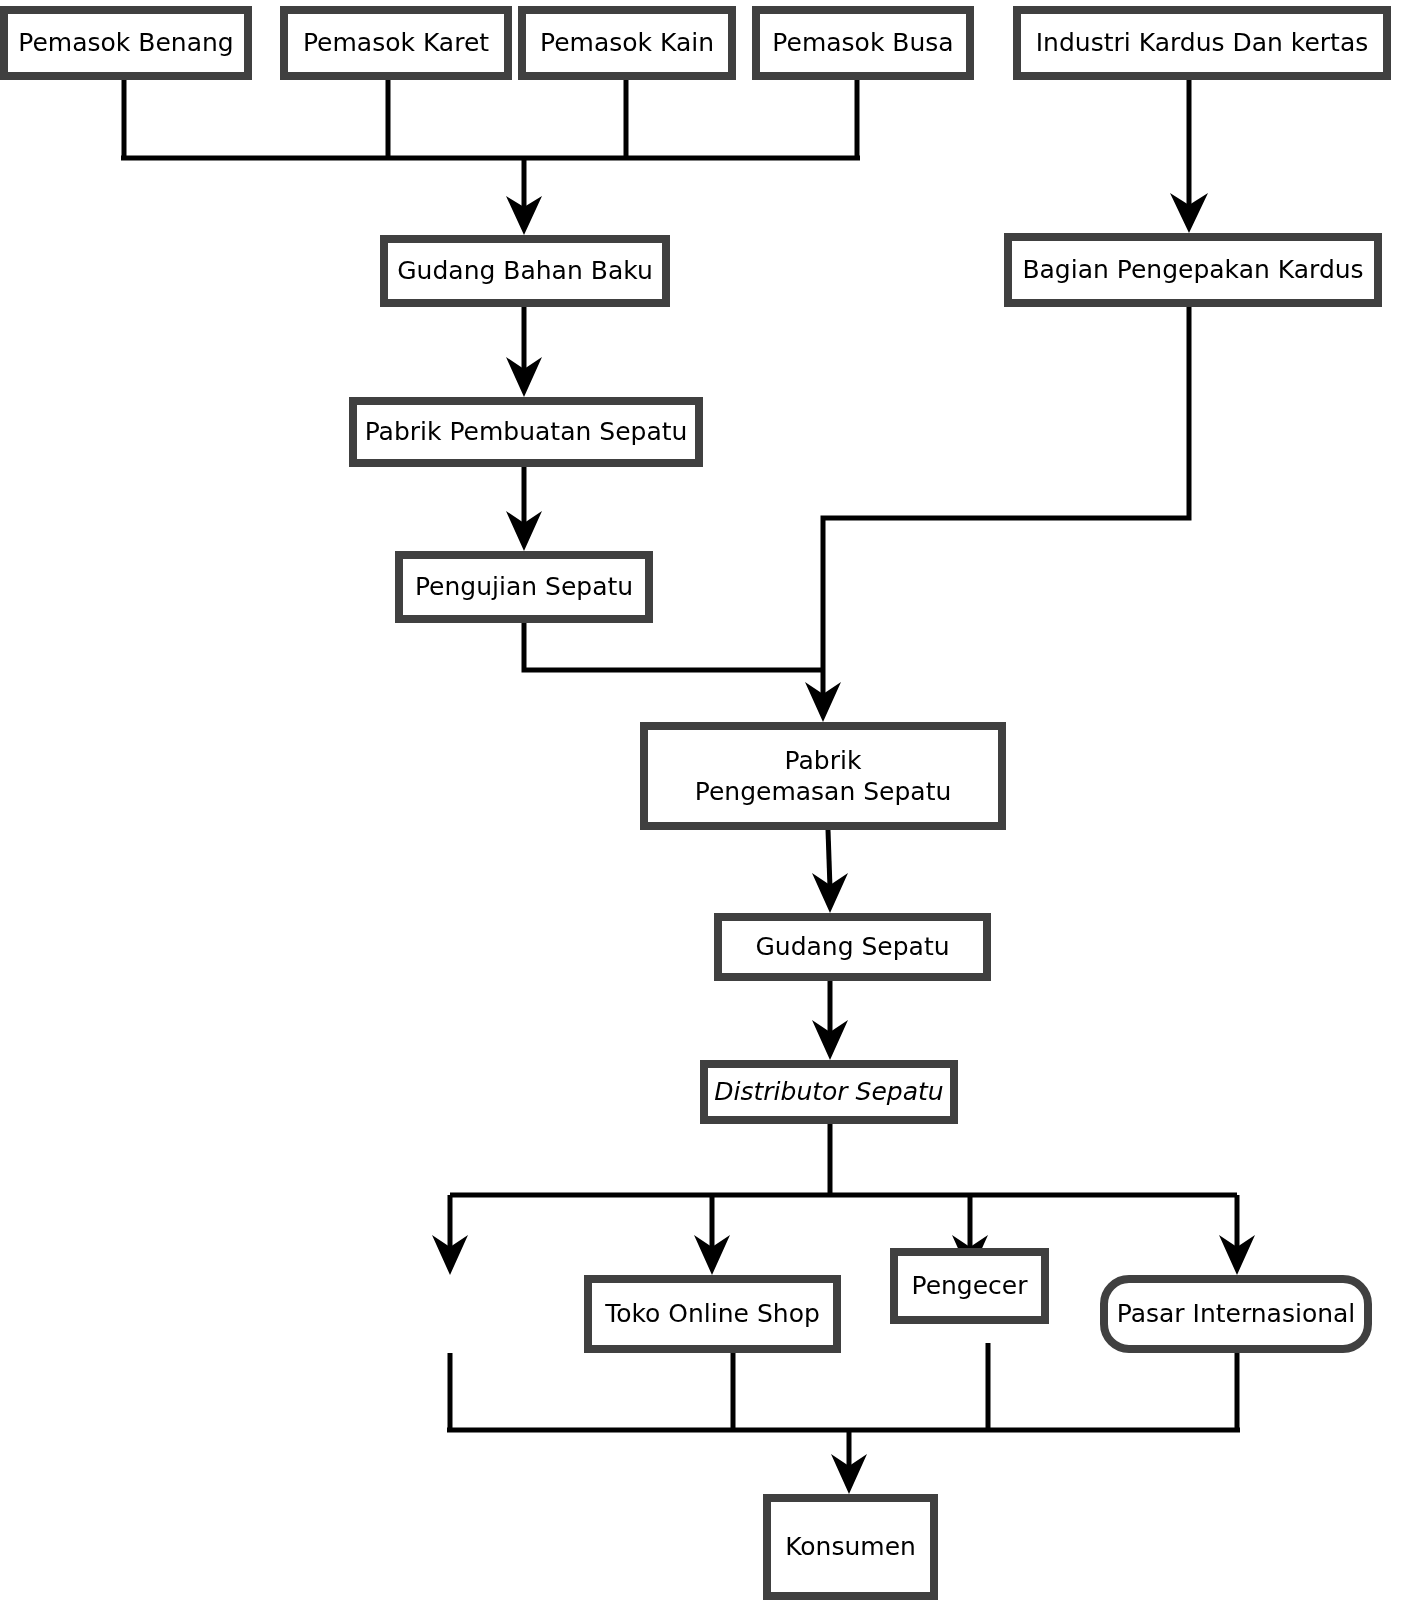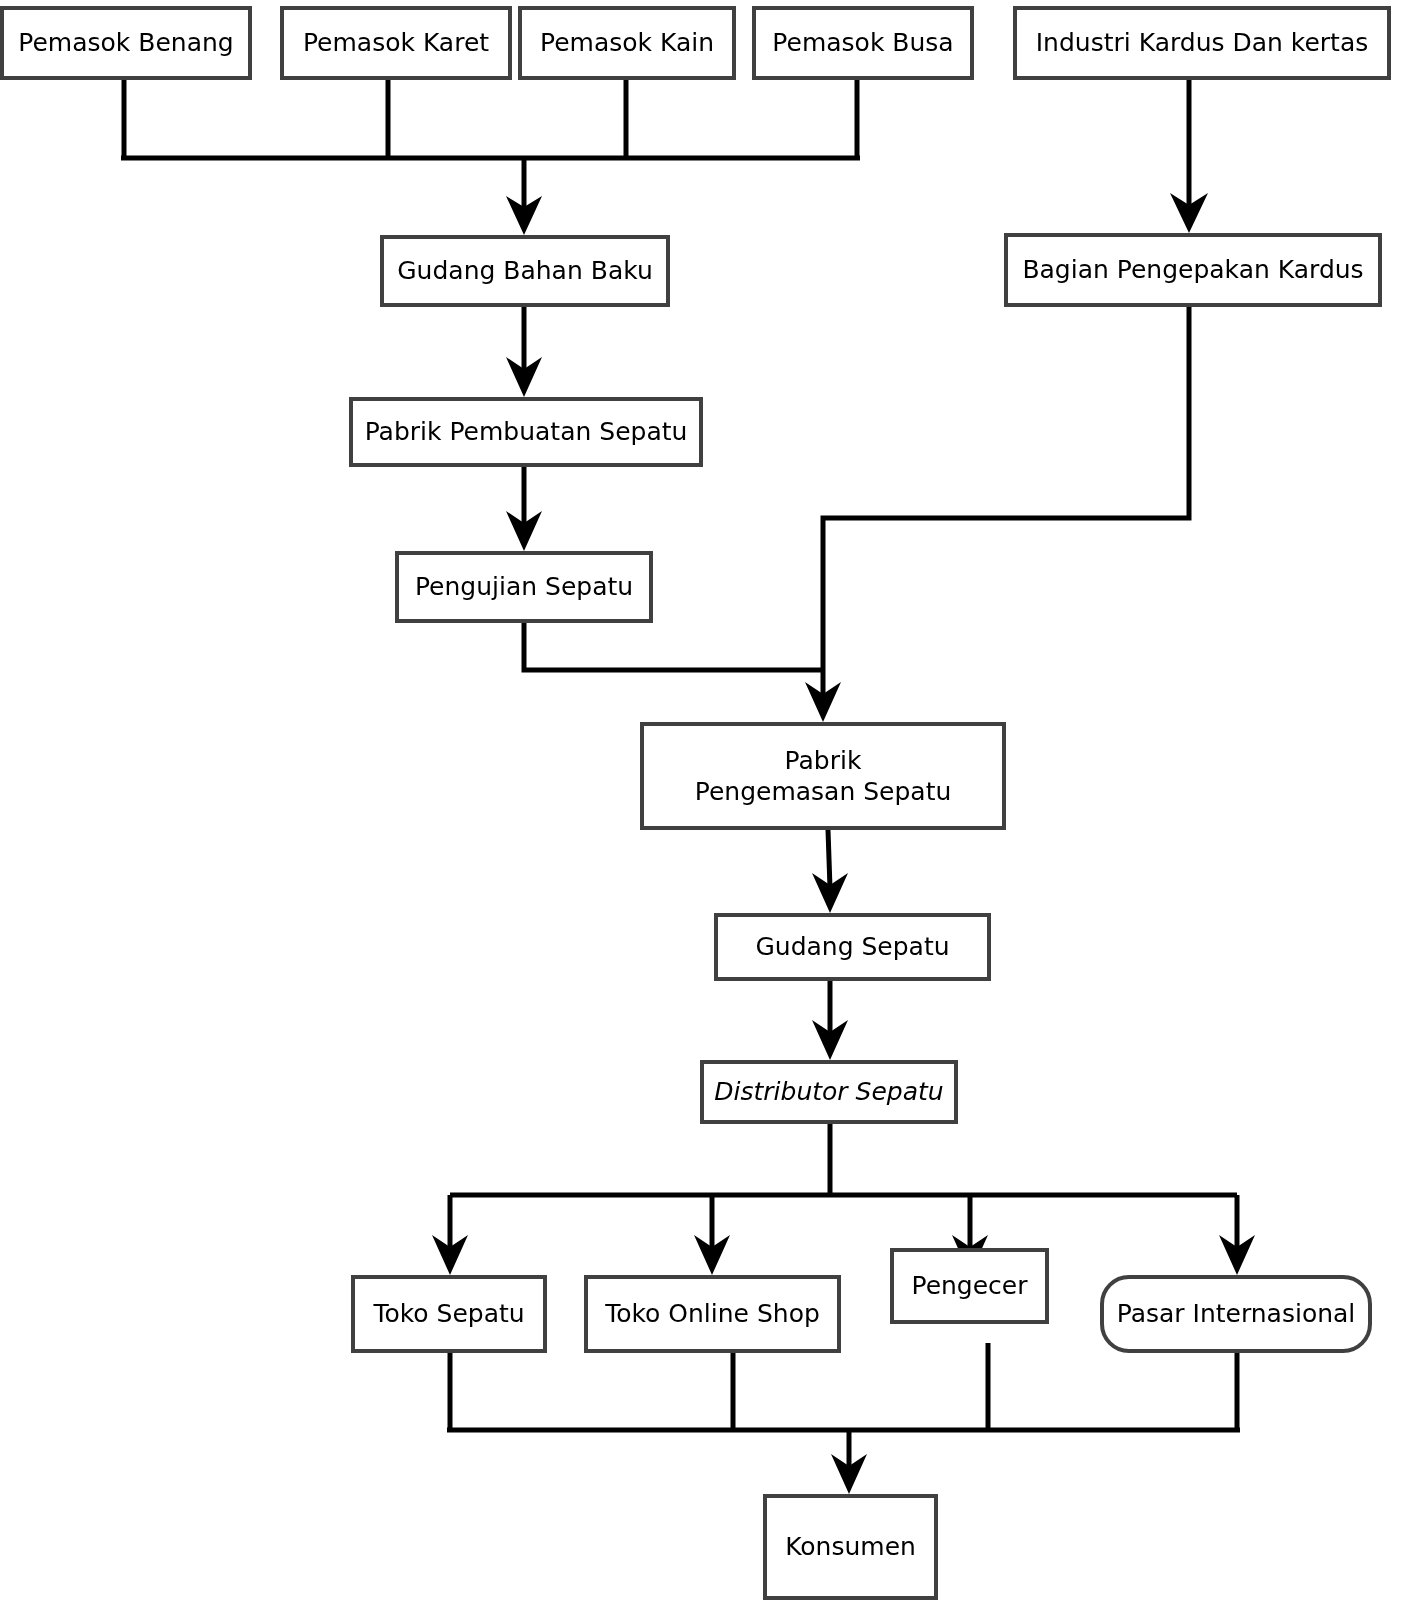--- a/index.html
+++ b/index.html
@@ -13,21 +13,21 @@
     width: 1403px;
     height: 1600px;
     background: #ffffff;
     overflow: hidden;
     font-family: "DejaVu Sans", "Liberation Sans", sans-serif;
   }
   .node {
     position: absolute;
     box-sizing: border-box;
     background: #ffffff;
-    border: 4px solid #404040;
+    border: 8px solid #404040;
     display: flex;
     align-items: center;
     justify-content: center;
     text-align: center;
     color: #000000;
     font-size: 25px;
     line-height: 1.25;
     font-weight: 400;
     white-space: pre-line;
     padding: 2px 6px;
@@ -145,21 +145,20 @@
 
   <div class="node" style="left:395px; top:551px; width:258px; height:72px;">Pengujian Sepatu</div>
 
   <div class="node" style="left:640px; top:722px; width:366px; height:108px;">Pabrik
 Pengemasan Sepatu</div>
 
   <div class="node" style="left:714px; top:913px; width:277px; height:68px;">Gudang Sepatu</div>
 
   <div class="node" style="left:700px; top:1060px; width:258px; height:64px;font-style:italic;">Distributor Sepatu</div>
 
-  <div class="node" style="left:351px; top:1275px; width:196px; height:78px;">Toko Sepatu</div>
 
   <div class="node" style="left:584px; top:1275px; width:257px; height:78px;">Toko Online Shop</div>
 
   <div class="node" style="left:890px; top:1248px; width:159px; height:76px;">Pengecer</div>
 
   <div class="node" style="left:1100px; top:1275px; width:272px; height:78px;border-radius:29px;">Pasar Internasional</div>
 
   <div class="node" style="left:763px; top:1494px; width:175px; height:106px;">Konsumen</div>
 
 </div>

